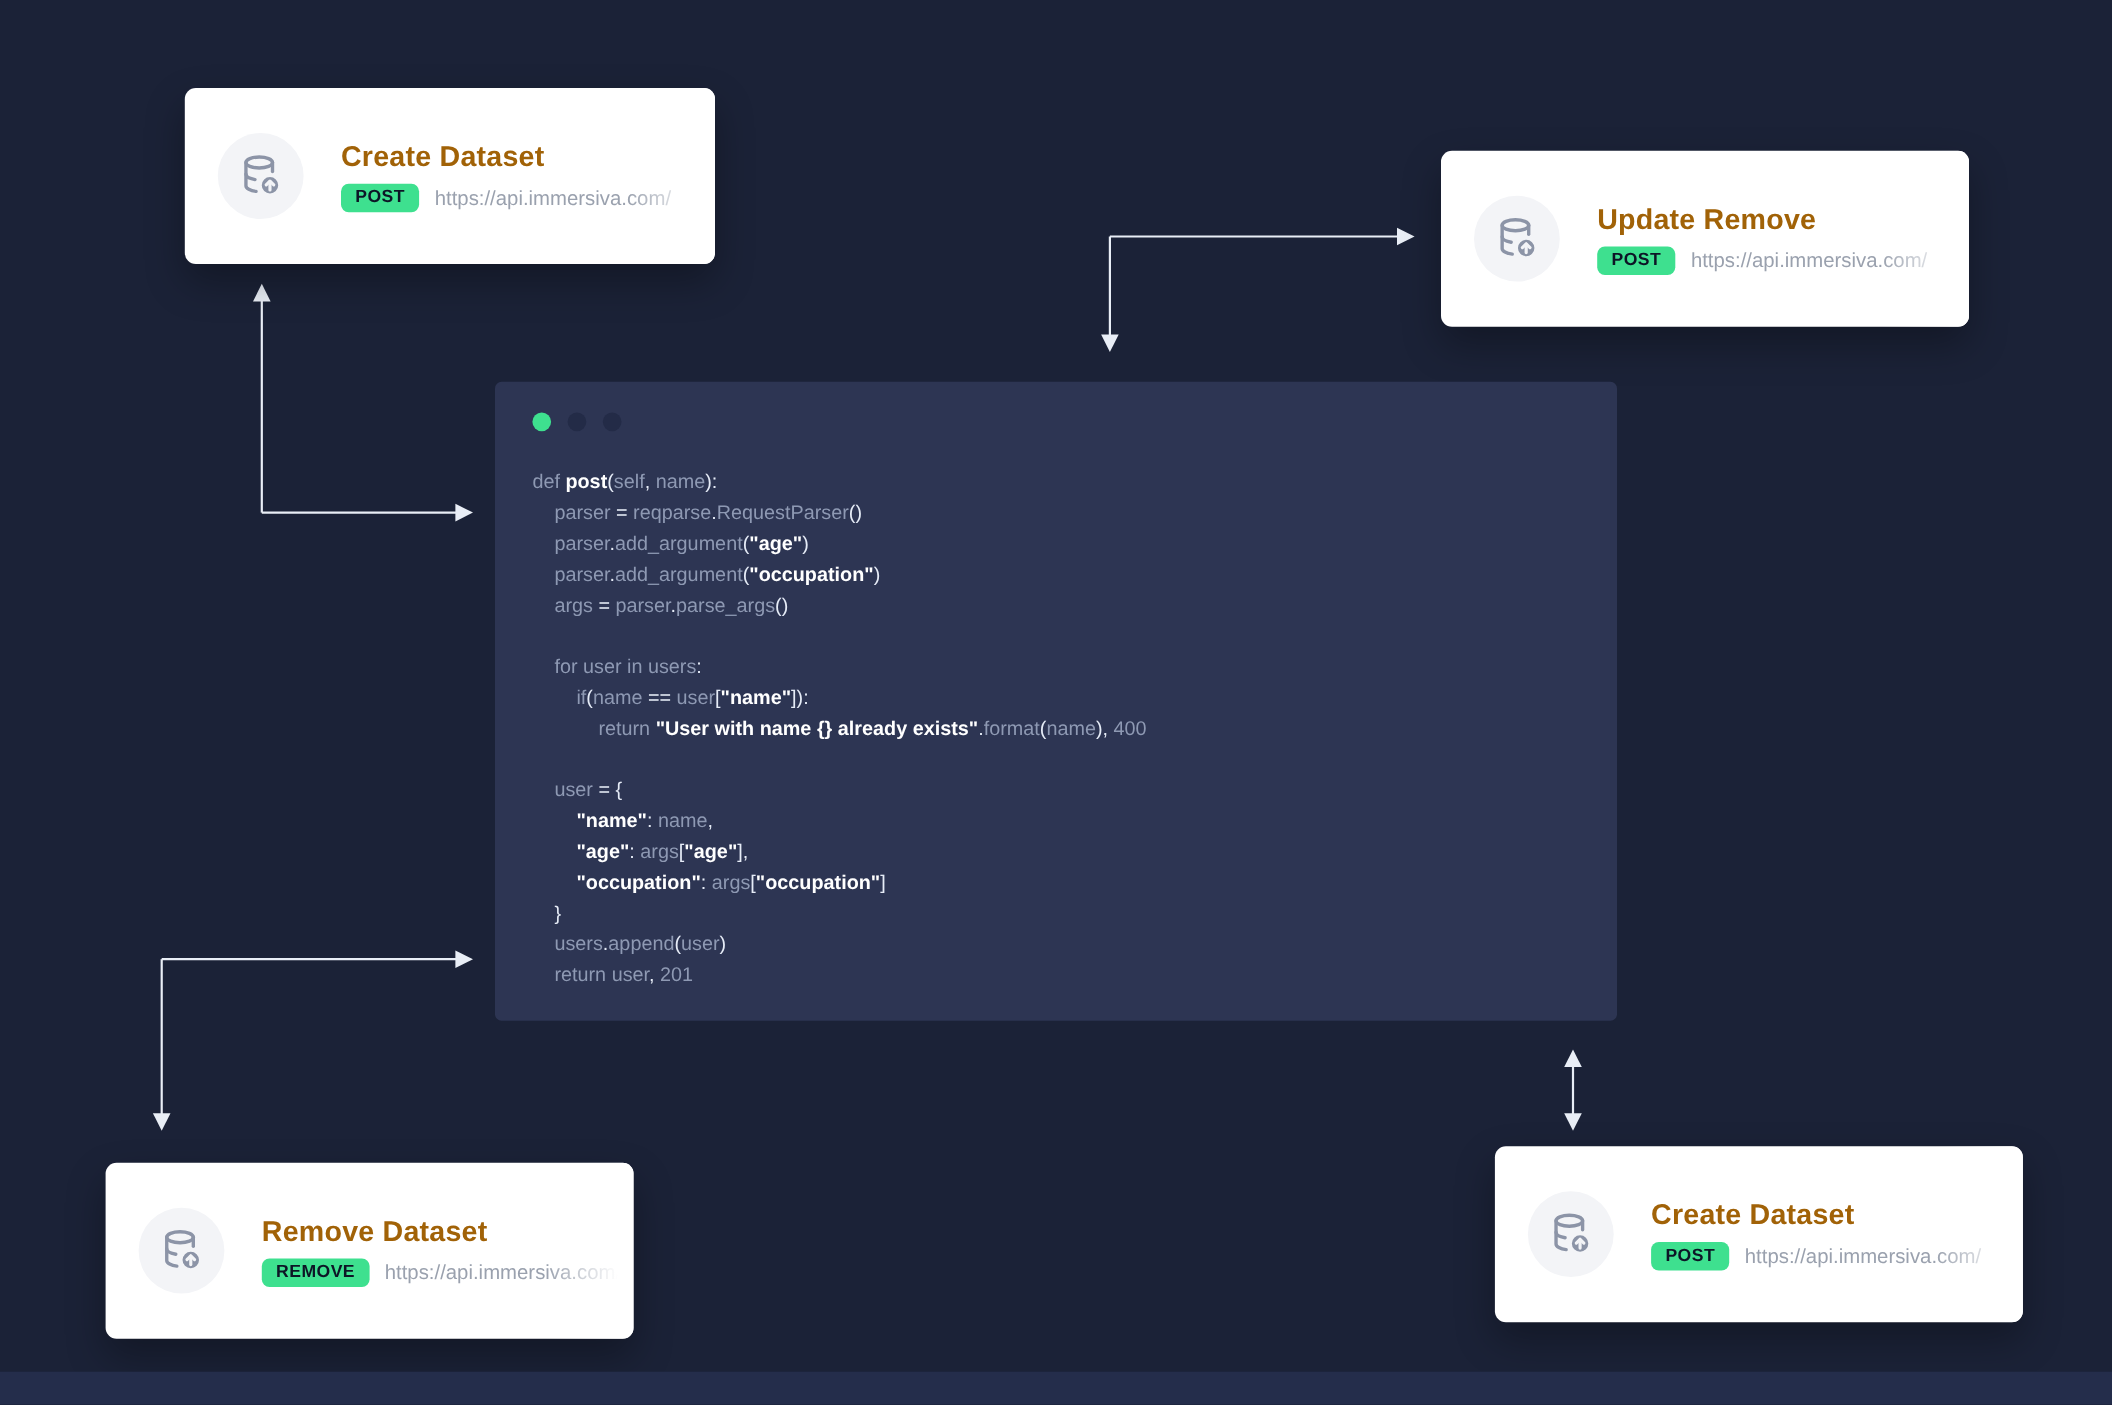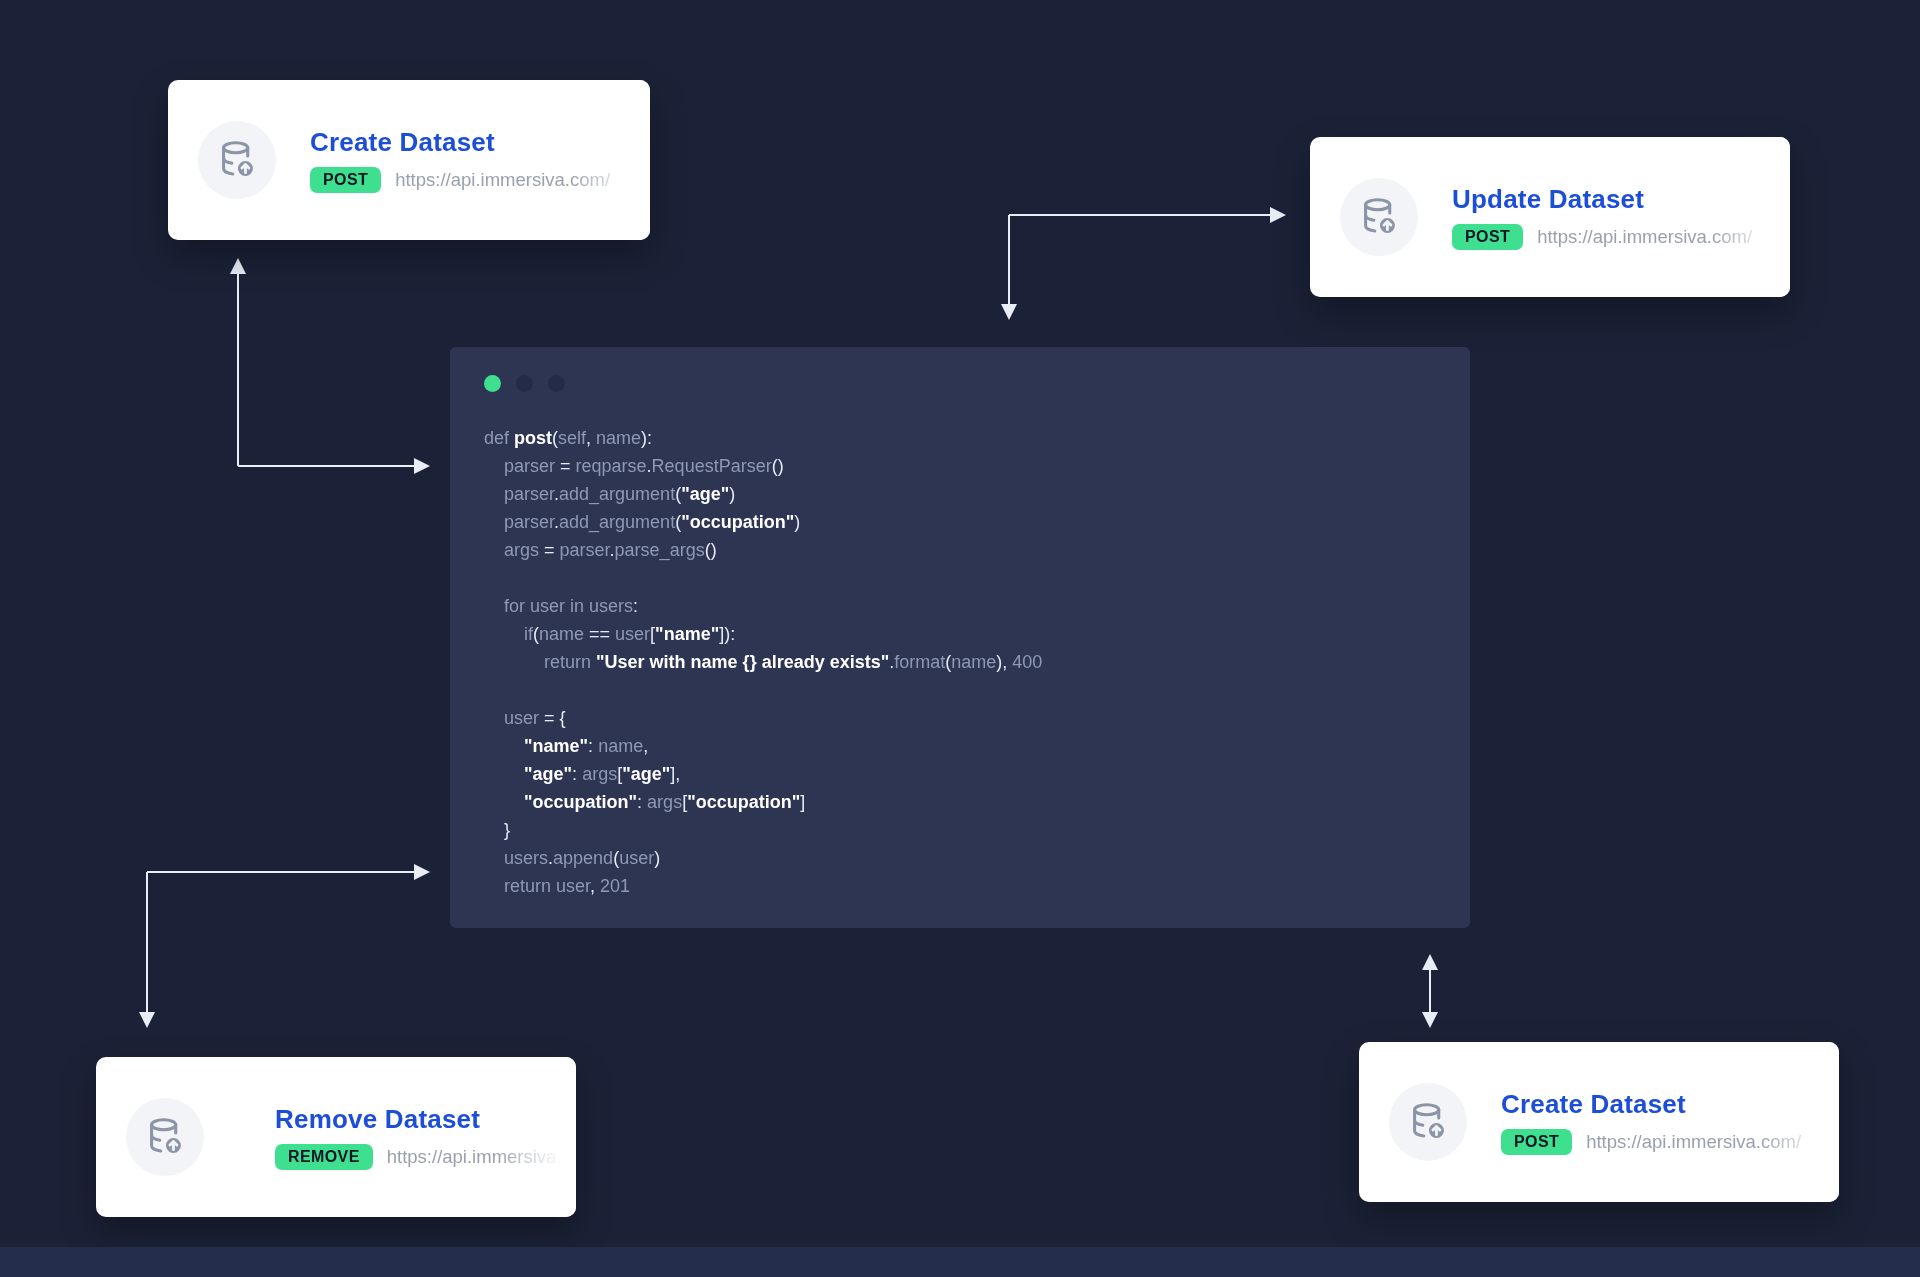--- a/index.html
+++ b/index.html
@@ -22,32 +22,32 @@
     background:#ffffff;
     border-radius:10px;
     display:flex; align-items:center;
     padding-left:30px;
     box-sizing:border-box;
     box-shadow:0 16px 36px rgba(0,0,0,.30);
     overflow:hidden;
   }
   .card-tl { left:168px; top:80px;   width:482px; height:160px; }
   .card-tr { left:1310px; top:137px; width:480px; height:160px; }
-  .card-bl { left:96px;  top:1057px; width:480px; height:160px;gap:37px; }
+  .card-bl { left:96px;  top:1057px; width:480px; height:160px; }
   .card-br { left:1359px; top:1042px; width:480px; height:160px; }
 
   .icon-circle {
     width:78px; height:78px; border-radius:50%;
     background:#f3f4f7;
     display:flex; align-items:center; justify-content:center;
     flex:none;
   }
   .card-body { margin-left:34px; min-width:0; }
   .card-title {
-    font-size:26px; font-weight:bold; color:#1d4ed8; letter-spacing:.2px;
+    font-size:26px; font-weight:bold; color:#a16207; letter-spacing:.2px;
   }
   .card-meta {
     display:flex; align-items:center; gap:14px;
     margin-top:9px; white-space:nowrap;
   }
   .badge {
     background:#3ee08f; color:#0d1526;
     font-weight:bold; font-size:16px;
     padding:4px 13px; border-radius:7px; letter-spacing:.4px;
     flex:none;
@@ -152,21 +152,21 @@
         <path d="M5 11.1 c0 1.2 1.8 2.2 4.3 2.6"></path>
       </g>
       <circle cx="16.4" cy="16.4" r="4.6" fill="#8c94a7" stroke="#f3f4f7" stroke-width="1.4"></circle>
       <g stroke="#f3f4f7" stroke-width="1.5" fill="none" stroke-linecap="round" stroke-linejoin="round">
         <path d="M16.4 18.6 v-3.9"></path>
         <path d="M14.6 16.2 l1.8 -1.8 1.8 1.8"></path>
       </g>
     </svg>
   </div>
   <div class="card-body">
-    <div class="card-title">Update Dataset</div>
+    <div class="card-title">Update Remove</div>
     <div class="card-meta">
       <span class="badge">POST</span>
       <span class="card-url">https://api.immersiva.com/</span>
     </div>
   </div>
   <div class="card-fade"></div>
 </div>
 
 <div class="card card-bl">
   <div class="icon-circle">

